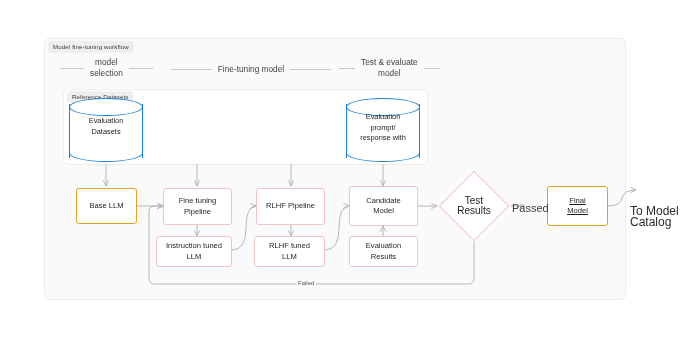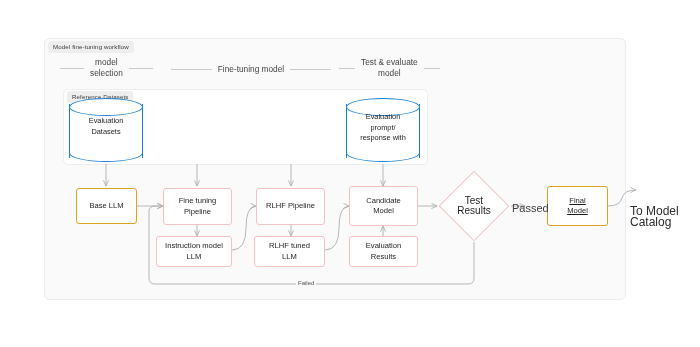--- a/index.html
+++ b/index.html
@@ -248,21 +248,21 @@
 
   <div class="node pink" style="left:341px;top:186px;width:69px;height:40px;">
     <span>
       <span>Candidate</span><br>
       <span>Model</span>
     </span>
   </div>
 
   <div class="node pink" style="left:148px;top:236px;width:76px;height:31px;">
     <span>
-      <span>Instruction model</span><br>
+      <span>Instruction tuned</span><br>
       <span>LLM</span>
     </span>
   </div>
 
   <div class="node pink" style="left:246px;top:236px;width:71px;height:31px;">
     <span>
       <span>RLHF tuned</span><br>
       <span>LLM</span>
     </span>
   </div>

